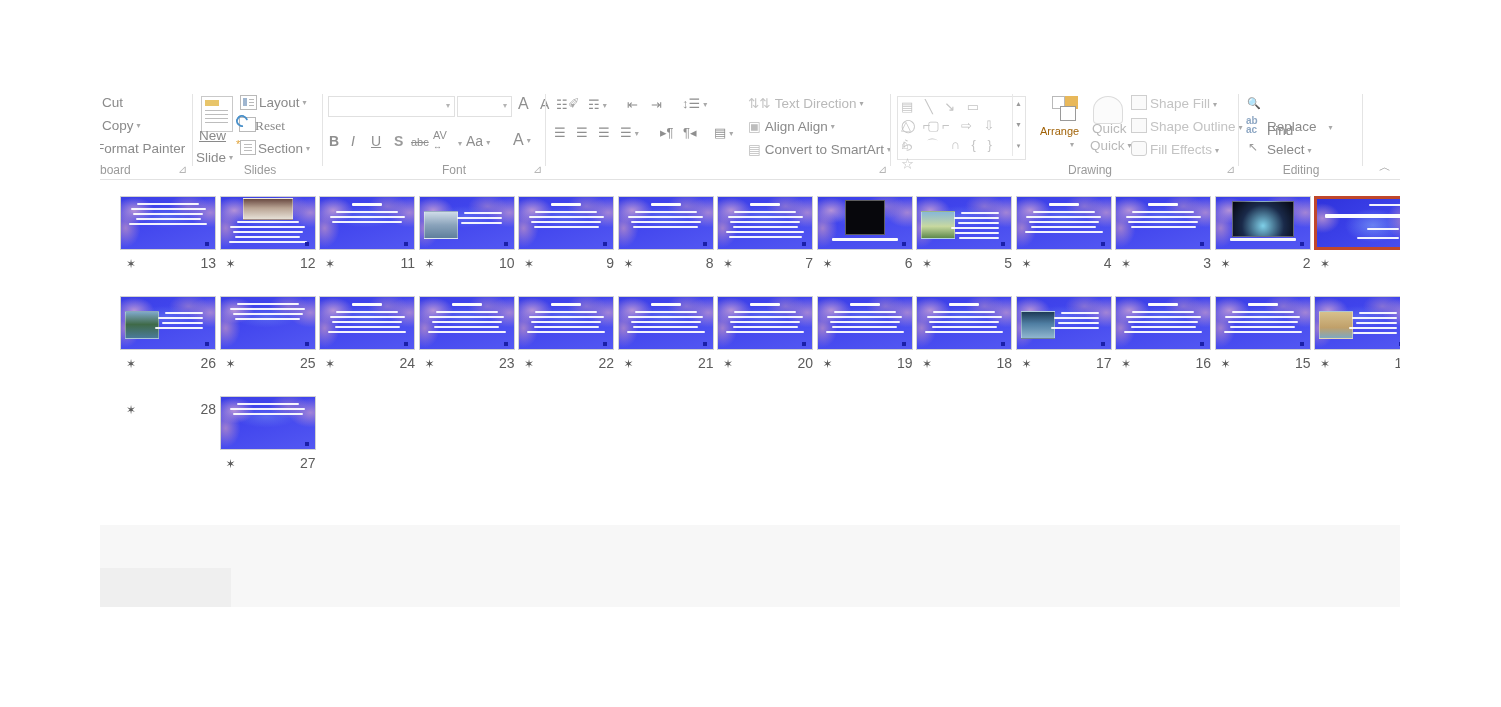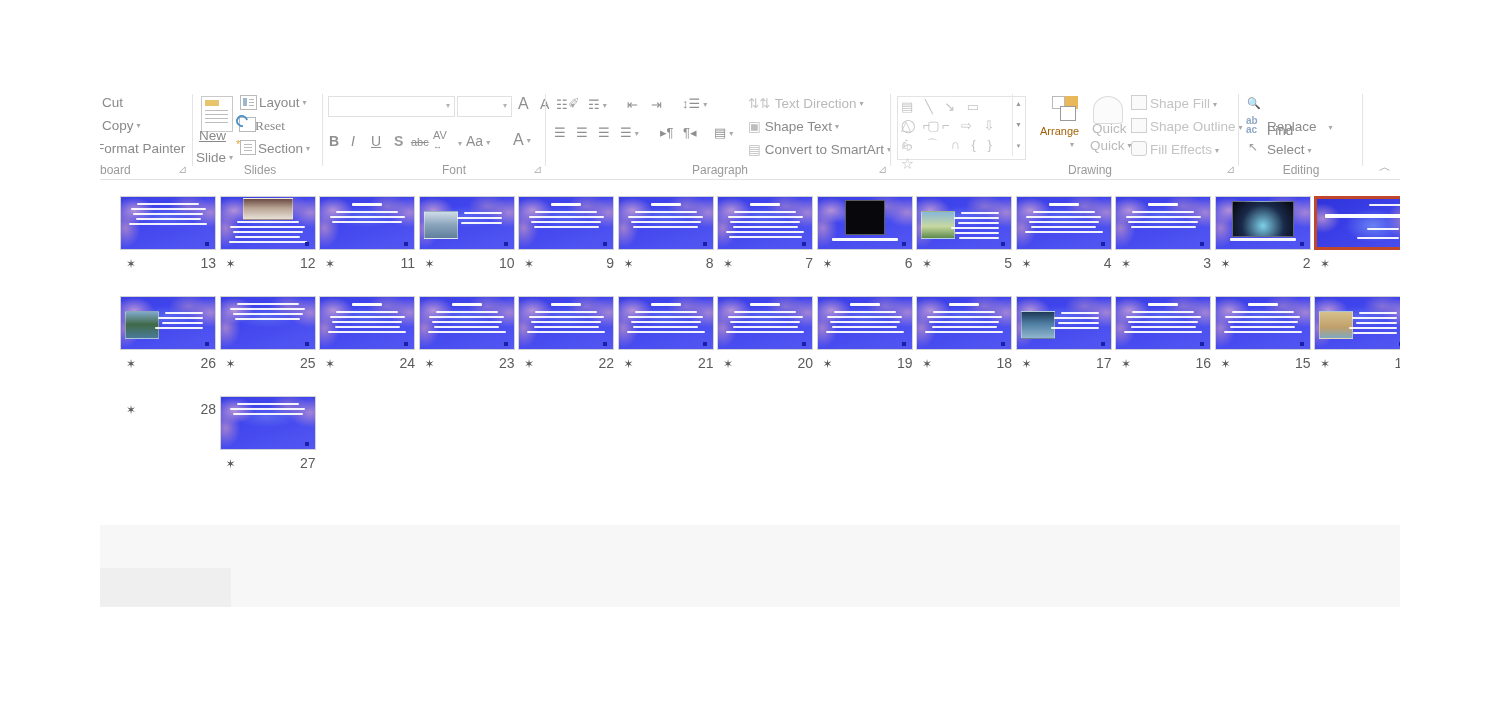--- a/index.html
+++ b/index.html
@@ -264,24 +264,23 @@
 
     <div class="plist" style="left:454px;top:33px;">☰</div>
     <div class="plist" style="left:476px;top:33px;">☰</div>
     <div class="plist" style="left:498px;top:33px;">☰</div>
     <div class="plist" style="left:520px;top:33px;">☰<span class="caret">▾</span></div>
     <div class="plist" style="left:560px;top:33px;">▸¶</div>
     <div class="plist" style="left:583px;top:33px;">¶◂</div>
     <div class="plist" style="left:614px;top:33px;">▤<span class="caret">▾</span></div>
 
     <div class="ritem dim" style="left:648px;top:5px;"><span style="color:#c6c6c6;margin-right:4px;">⇅⇅</span><span>Text Direction</span><span class="caret">▾</span></div>
-    <div class="ritem" style="left:648px;top:28px;"><span style="color:#bdbdbd;margin-right:4px;">▣</span><span>Shape Text</span><span class="caret">▾</span></div>
+    <div class="ritem" style="left:648px;top:28px;"><span style="color:#bdbdbd;margin-right:4px;">▣</span><span>Align Align</span><span class="caret">▾</span></div>
     <div class="ritem" style="left:648px;top:51px;"><span style="color:#bdbdbd;margin-right:4px;">▤</span><span>Convert to SmartArt</span><span class="caret">▾</span></div>
 
-    <div class="grp-label" style="left:450px;width:340px;">Paragraph</div>
     <div class="dlg-launch" style="left:778px;">⊿</div>
     <div class="ribbon-sep" style="left:790px;"></div>
 
     <div style="position:absolute;left:797px;top:2px;width:130px;height:62px;">
       <div class="shapebox"></div>
       <div style="position:absolute;left:4px;top:3px;width:108px;color:#c5c5c5;font-size:13px;letter-spacing:4px;line-height:19px;">▤ ╲ ↘ ▭ ◯ ▢</div>
       <div style="position:absolute;left:4px;top:22px;width:108px;color:#c5c5c5;font-size:13px;letter-spacing:4px;line-height:19px;">△ ⌐ ⌐ ⇨ ⇩ ⌂</div>
       <div style="position:absolute;left:4px;top:41px;width:108px;color:#c5c5c5;font-size:13px;letter-spacing:4px;line-height:19px;">ら ⌒ ∩ { } ☆</div>
       <div class="shapescroll" style="left:115px;">
         <div class="ssbtn" style="top:0;">▲</div>

